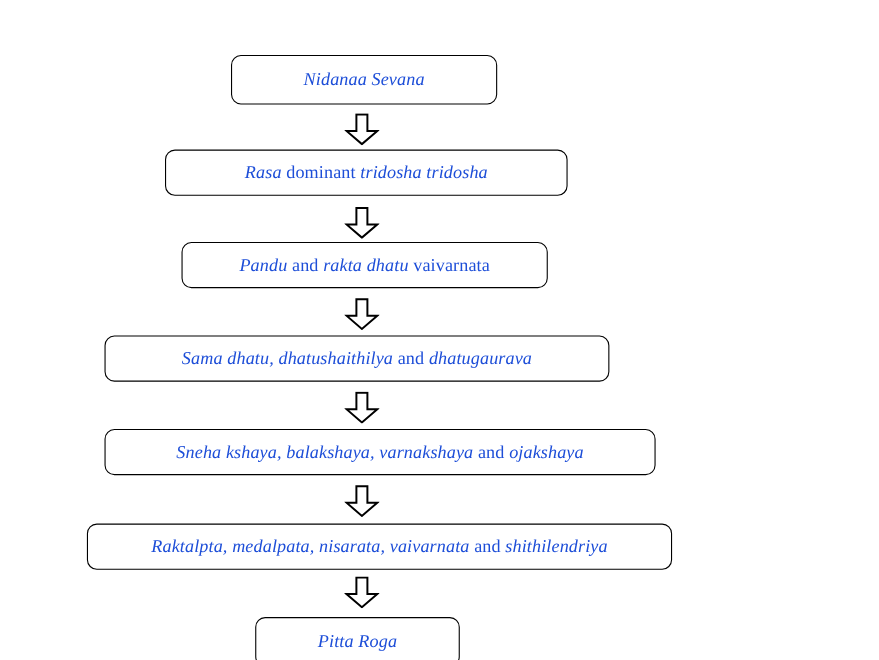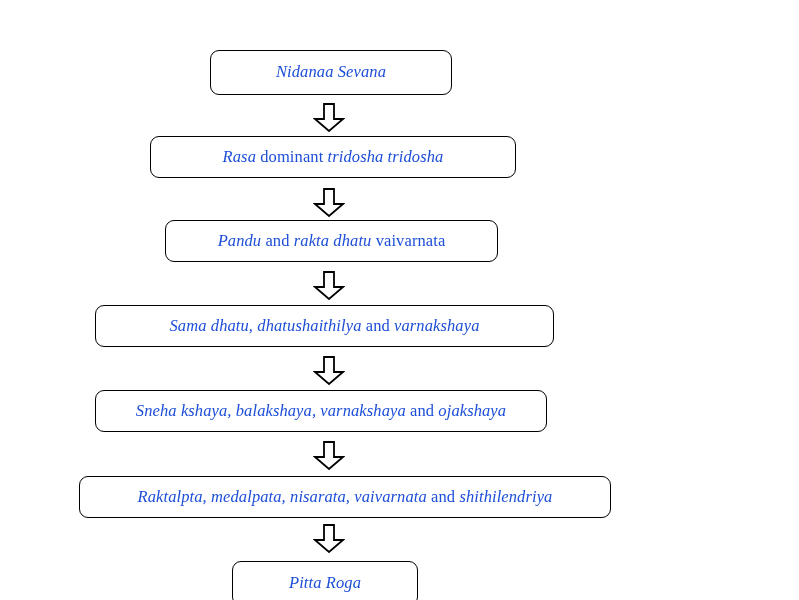--- a/index.html
+++ b/index.html
@@ -58,21 +58,21 @@
     display: block;
     width: 100%;
     height: 100%;
   }
 
   
   .n1 { left: 210px; top: 50px;  width: 242px; height: 45px; }
   .n2 { left: 150px; top: 136px; width: 366px; height: 42px; }
   .n3 { left: 165px; top: 220px; width: 333px; height: 42px; }
   .n4 { left: 95px;  top: 305px; width: 459px; height: 42px; }
-  .n5 { left: 95px;  top: 390px; width: 452px; height: 42px; }
+  .n5 { left: 95px;  top: 390px; width: 501px; height: 42px; }
   .n6 { left: 79px;  top: 476px; width: 532px; height: 42px; }
   .n7 { left: 232px; top: 561px; width: 186px; height: 45px; }
 
   
   .a1 { left: 313px; top: 103px; }
   .a2 { left: 313px; top: 188px; }
   .a3 { left: 313px; top: 271px; }
   .a4 { left: 313px; top: 356px; }
   .a5 { left: 313px; top: 441px; }
   .a6 { left: 313px; top: 524px; }
@@ -106,21 +106,21 @@
     <span class="txt"><span class="it">Pandu</span><span class="ro"> and </span><span class="it">rakta dhatu</span><span class="ro"> vaivarnata</span></span>
   </div>
 
   <div class="arrow a3">
     <svg viewBox="0 0 32 29" xmlns="http://www.w3.org/2000/svg">
       <path d="M11 1 L21 1 L21 16 L30 16 L16 28 L2 16 L11 16 Z" fill="#ffffff" stroke="#000000" stroke-width="1.8" stroke-linejoin="miter"></path>
     </svg>
   </div>
 
   <div class="node n4">
-    <span class="txt"><span class="it">Sama dhatu, dhatushaithilya</span><span class="ro"> and </span><span class="it">varnakshaya</span></span>
+    <span class="txt"><span class="it">Sama dhatu, dhatushaithilya</span><span class="ro"> and </span><span class="it">dhatugaurava</span></span>
   </div>
 
   <div class="arrow a4">
     <svg viewBox="0 0 32 29" xmlns="http://www.w3.org/2000/svg">
       <path d="M11 1 L21 1 L21 16 L30 16 L16 28 L2 16 L11 16 Z" fill="#ffffff" stroke="#000000" stroke-width="1.8" stroke-linejoin="miter"></path>
     </svg>
   </div>
 
   <div class="node n5">
     <span class="txt"><span class="it">Sneha kshaya, balakshaya, varnakshaya</span><span class="ro"> and </span><span class="it">ojakshaya</span></span>

